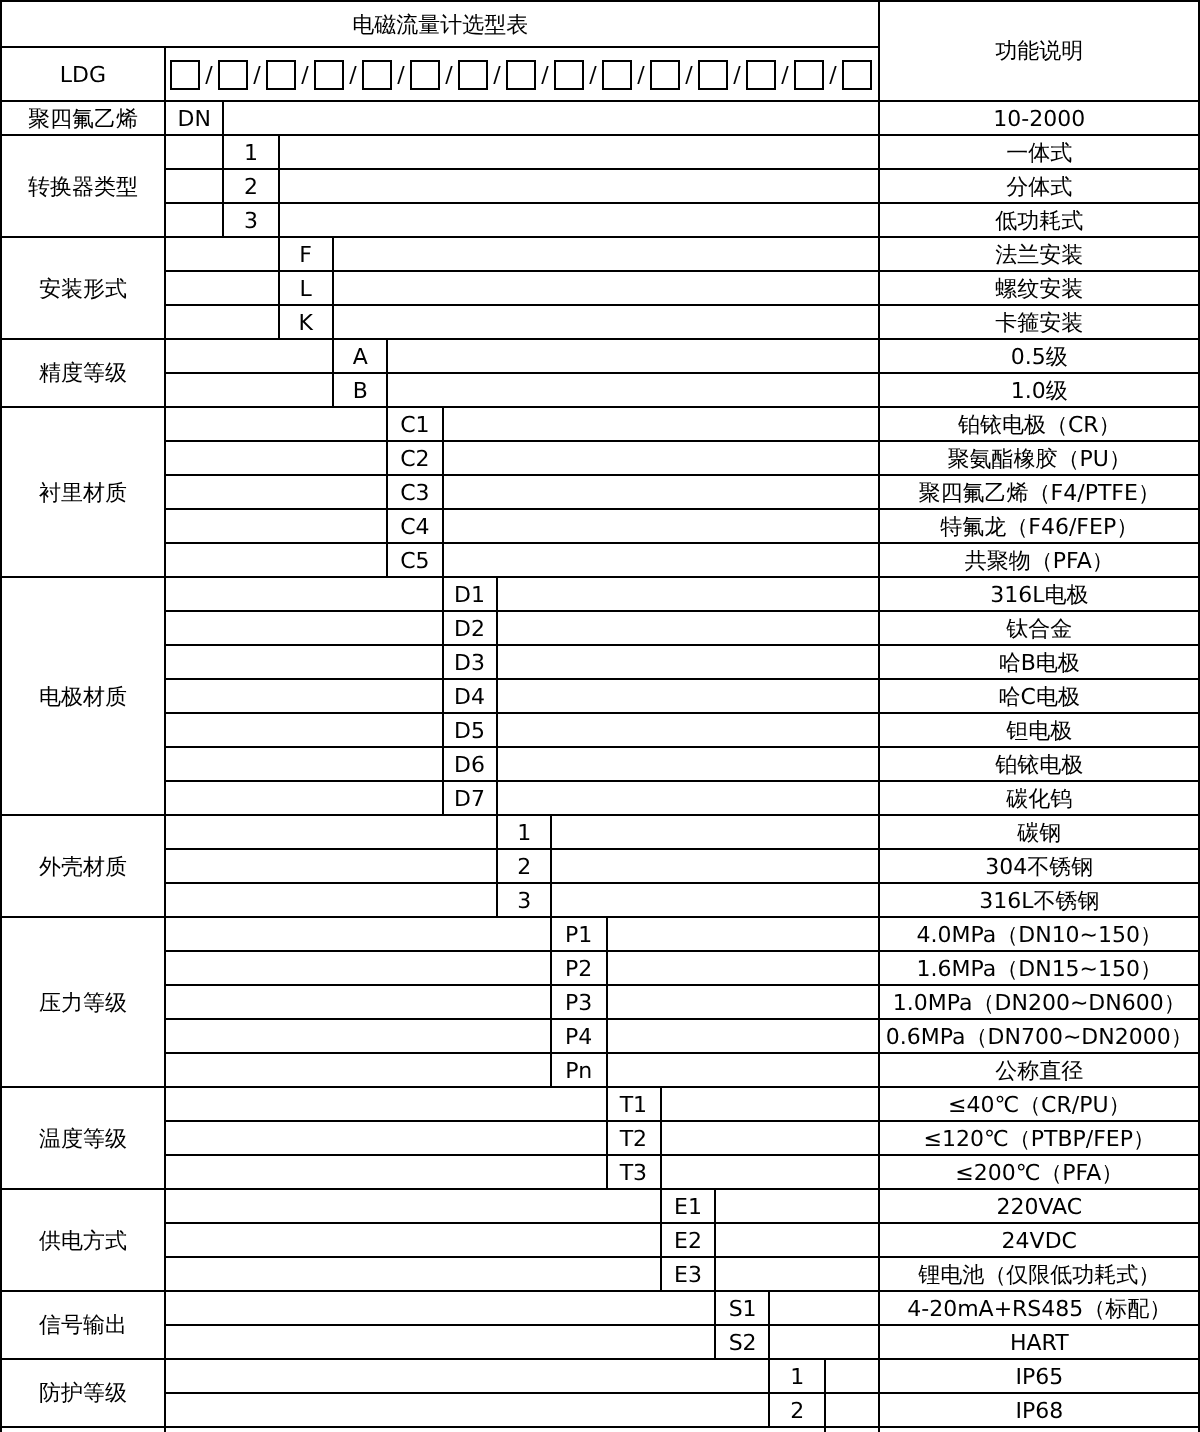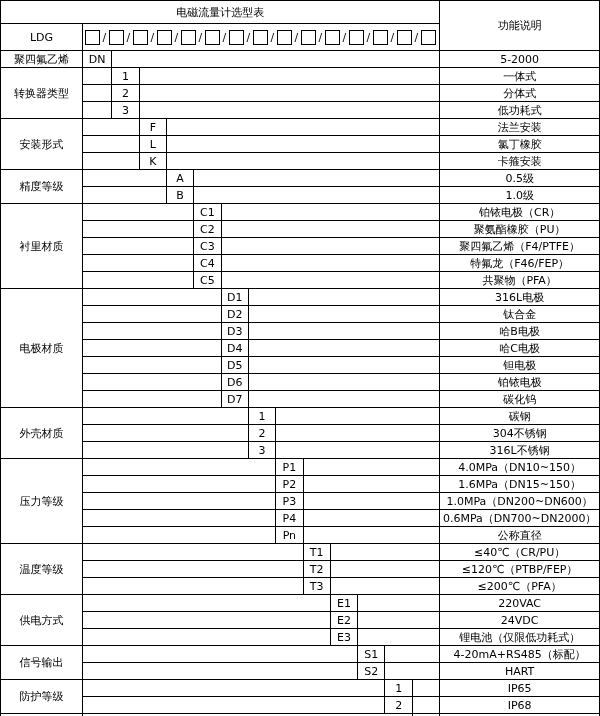--- a/index.html
+++ b/index.html
@@ -79,21 +79,21 @@
               <span class="sqr"></span>
               <span class="slash">/</span>
               <span class="sqr"></span>
             </div>
           </td>
         </tr>
         <tr class="rowh">
           <td rowspan="1" class="catlabel">聚四氟乙烯</td>
           <td class="codecell">DN</td>
           <td colspan="12"></td>
-          <td class="desc">5-2000</td>
+          <td class="desc">10-2000</td>
         </tr>
         <tr class="rowh">
           <td rowspan="3" class="catlabel">转换器类型</td>
           <td colspan="1"></td>
           <td class="codecell">1</td>
           <td colspan="11"></td>
           <td class="desc">一体式</td>
         </tr>
         <tr class="rowh">
           <td colspan="1"></td>
@@ -111,21 +111,21 @@
           <td rowspan="3" class="catlabel">安装形式</td>
           <td colspan="2"></td>
           <td class="codecell">F</td>
           <td colspan="10"></td>
           <td class="desc">法兰安装</td>
         </tr>
         <tr class="rowh">
           <td colspan="2"></td>
           <td class="codecell">L</td>
           <td colspan="10"></td>
-          <td class="desc">氯丁橡胶</td>
+          <td class="desc">螺纹安装</td>
         </tr>
         <tr class="rowh">
           <td colspan="2"></td>
           <td class="codecell">K</td>
           <td colspan="10"></td>
           <td class="desc">卡箍安装</td>
         </tr>
         <tr class="rowh">
           <td rowspan="2" class="catlabel">精度等级</td>
           <td colspan="3"></td>

